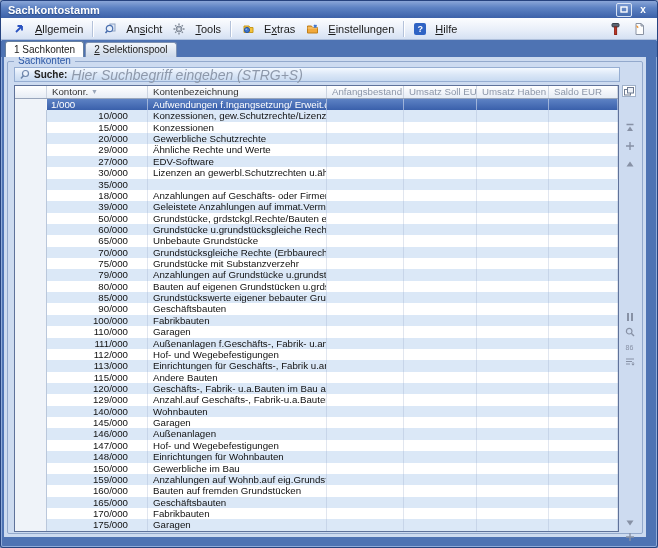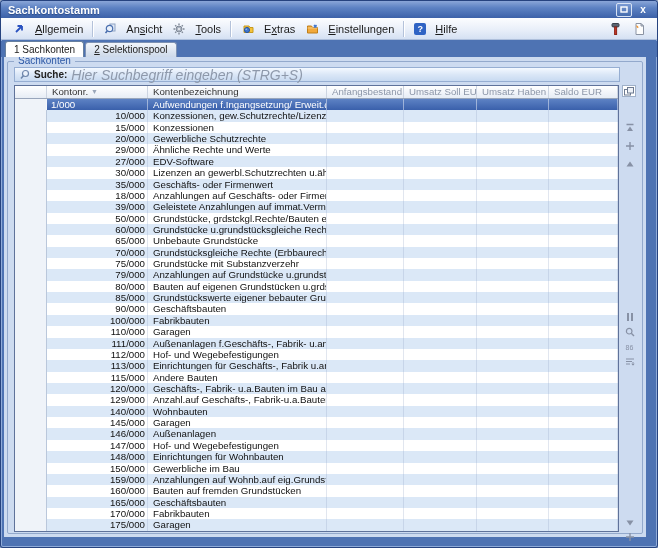--- a/index.html
+++ b/index.html
@@ -49,21 +49,21 @@
   .gc{font-size:9.7px;line-height:12px;padding-left:5px;border-right:1px solid #ccd4e1;overflow:hidden;white-space:nowrap;color:#8c96a8;}
   .gc.dark{color:#333;}
   .gc .sort{color:#9aa6ba;font-size:7px;margin-left:3px;vertical-align:1px;}
   .rows{height:432px;overflow:hidden;background:#fff;}
   .row{display:grid;grid-template-columns:32px 101px 179px 77px 73px 72px auto;height:11.37px;cursor:default;}
   .row.alt{background:#dbe8f7;}
   .row.selected{background:linear-gradient(#5d82c4,#3a60ab);}
   .cell{font-size:9.7px;line-height:11.4px;white-space:nowrap;overflow:hidden;border-right:1px solid rgba(146,165,196,.28);color:#111;}
   .rh{background:#eff3f9;border-right:1px solid #bac7db;}
   .row.selected .rh{background:#eff3f9;}
-  .nr{text-align:right;padding-right:2px;}
+  .nr{text-align:right;padding-right:19px;}
   .name{padding-left:5px;}
   .row.selected .cell{color:#fff;border-right-color:rgba(255,255,255,.45);}
   .row.selected .nr{text-align:left;padding-left:4px;}
   
   .strip{position:absolute;left:613px;top:23px;width:18px;bottom:4px;}
   .chooser{position:absolute;top:0;left:1px;width:14px;height:12px;background:#fff;border:1px solid #9fb0c8;
            box-sizing:border-box;display:flex;align-items:center;justify-content:center;cursor:pointer;}
   .sicon{position:absolute;left:2px;width:13px;height:12px;display:flex;align-items:center;justify-content:center;
          color:#8791a5;cursor:pointer;}
   .sicon svg{display:block;}
@@ -260,21 +260,20 @@
             <div class="cell nr">30/000</div>
             <div class="cell name">Lizenzen an gewerbl.Schutzrechten u.ähnl.Rechten u.Werten</div>
             <div class="cell"></div>
             <div class="cell"></div>
             <div class="cell"></div>
             <div class="cell"></div>
           </div>
             <div class="row alt">
             <div class="cell rh"></div>
             <div class="cell nr">35/000</div>
-            <div class="cell name">Geschäfts- oder Firmenwert</div>
             <div class="cell"></div>
             <div class="cell"></div>
             <div class="cell"></div>
             <div class="cell"></div>
           </div>
             <div class="row">
             <div class="cell rh"></div>
             <div class="cell nr">18/000</div>
             <div class="cell name">Anzahlungen auf Geschäfts- oder Firmenwert</div>
             <div class="cell"></div>

